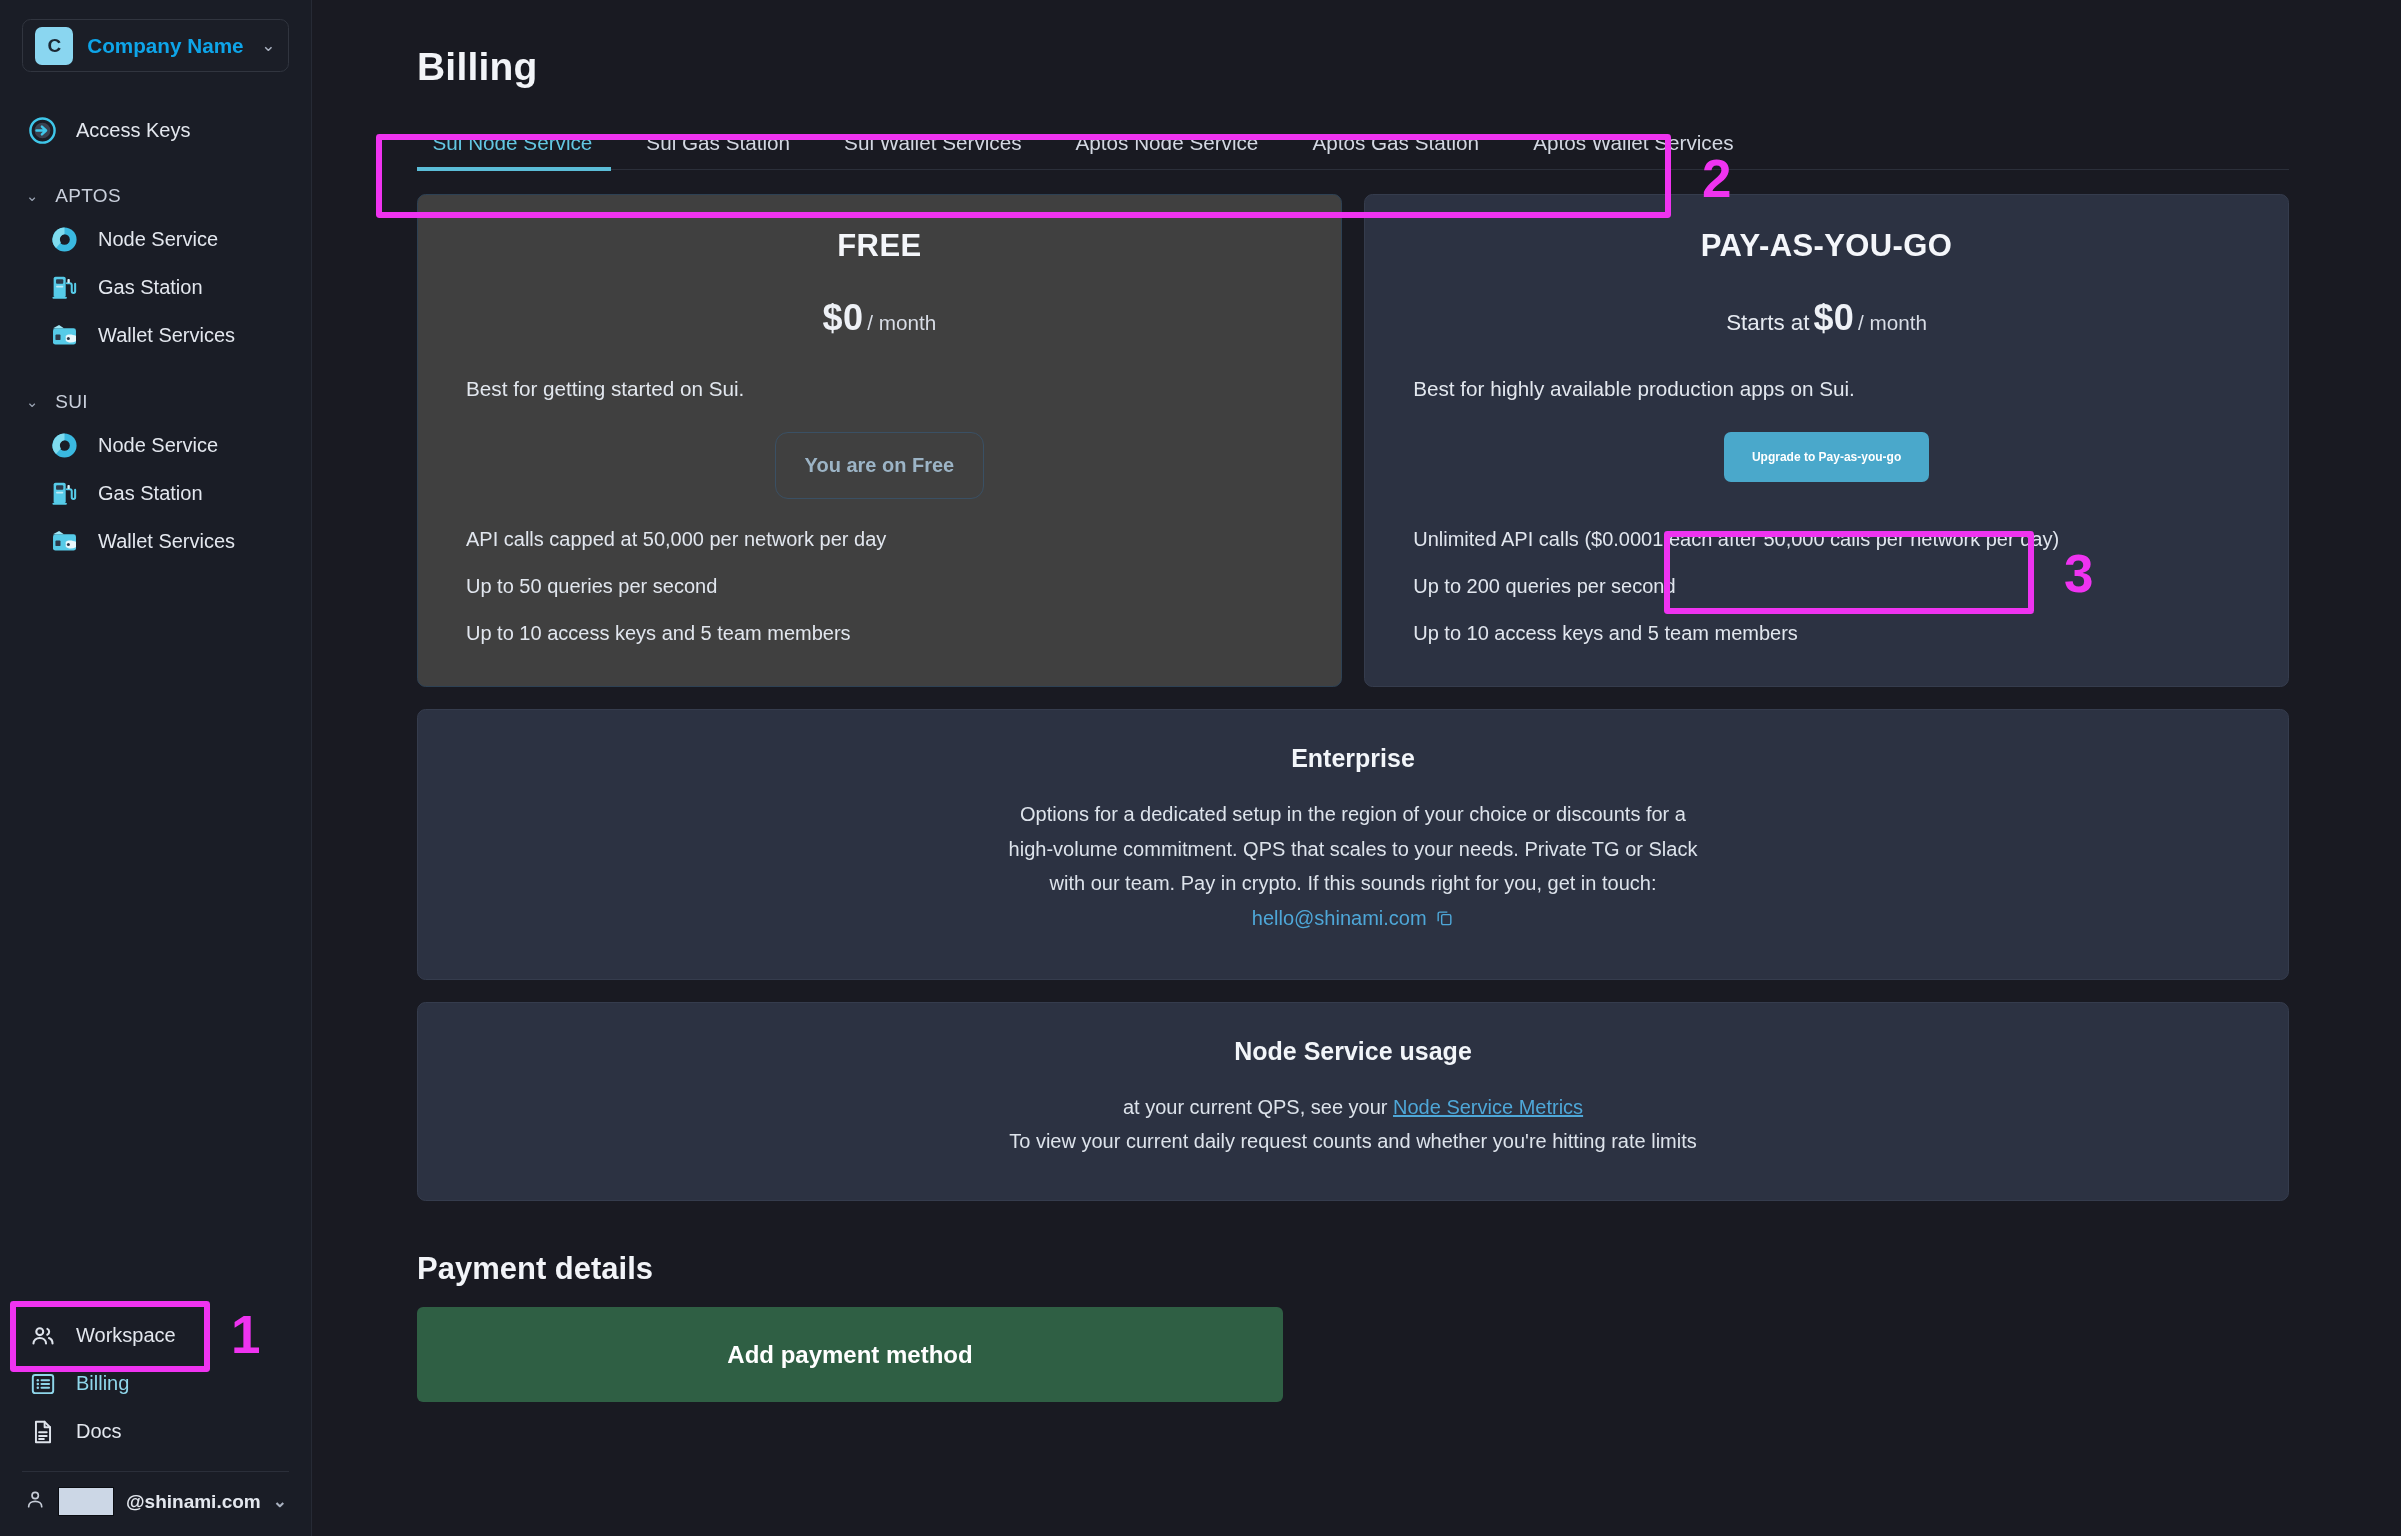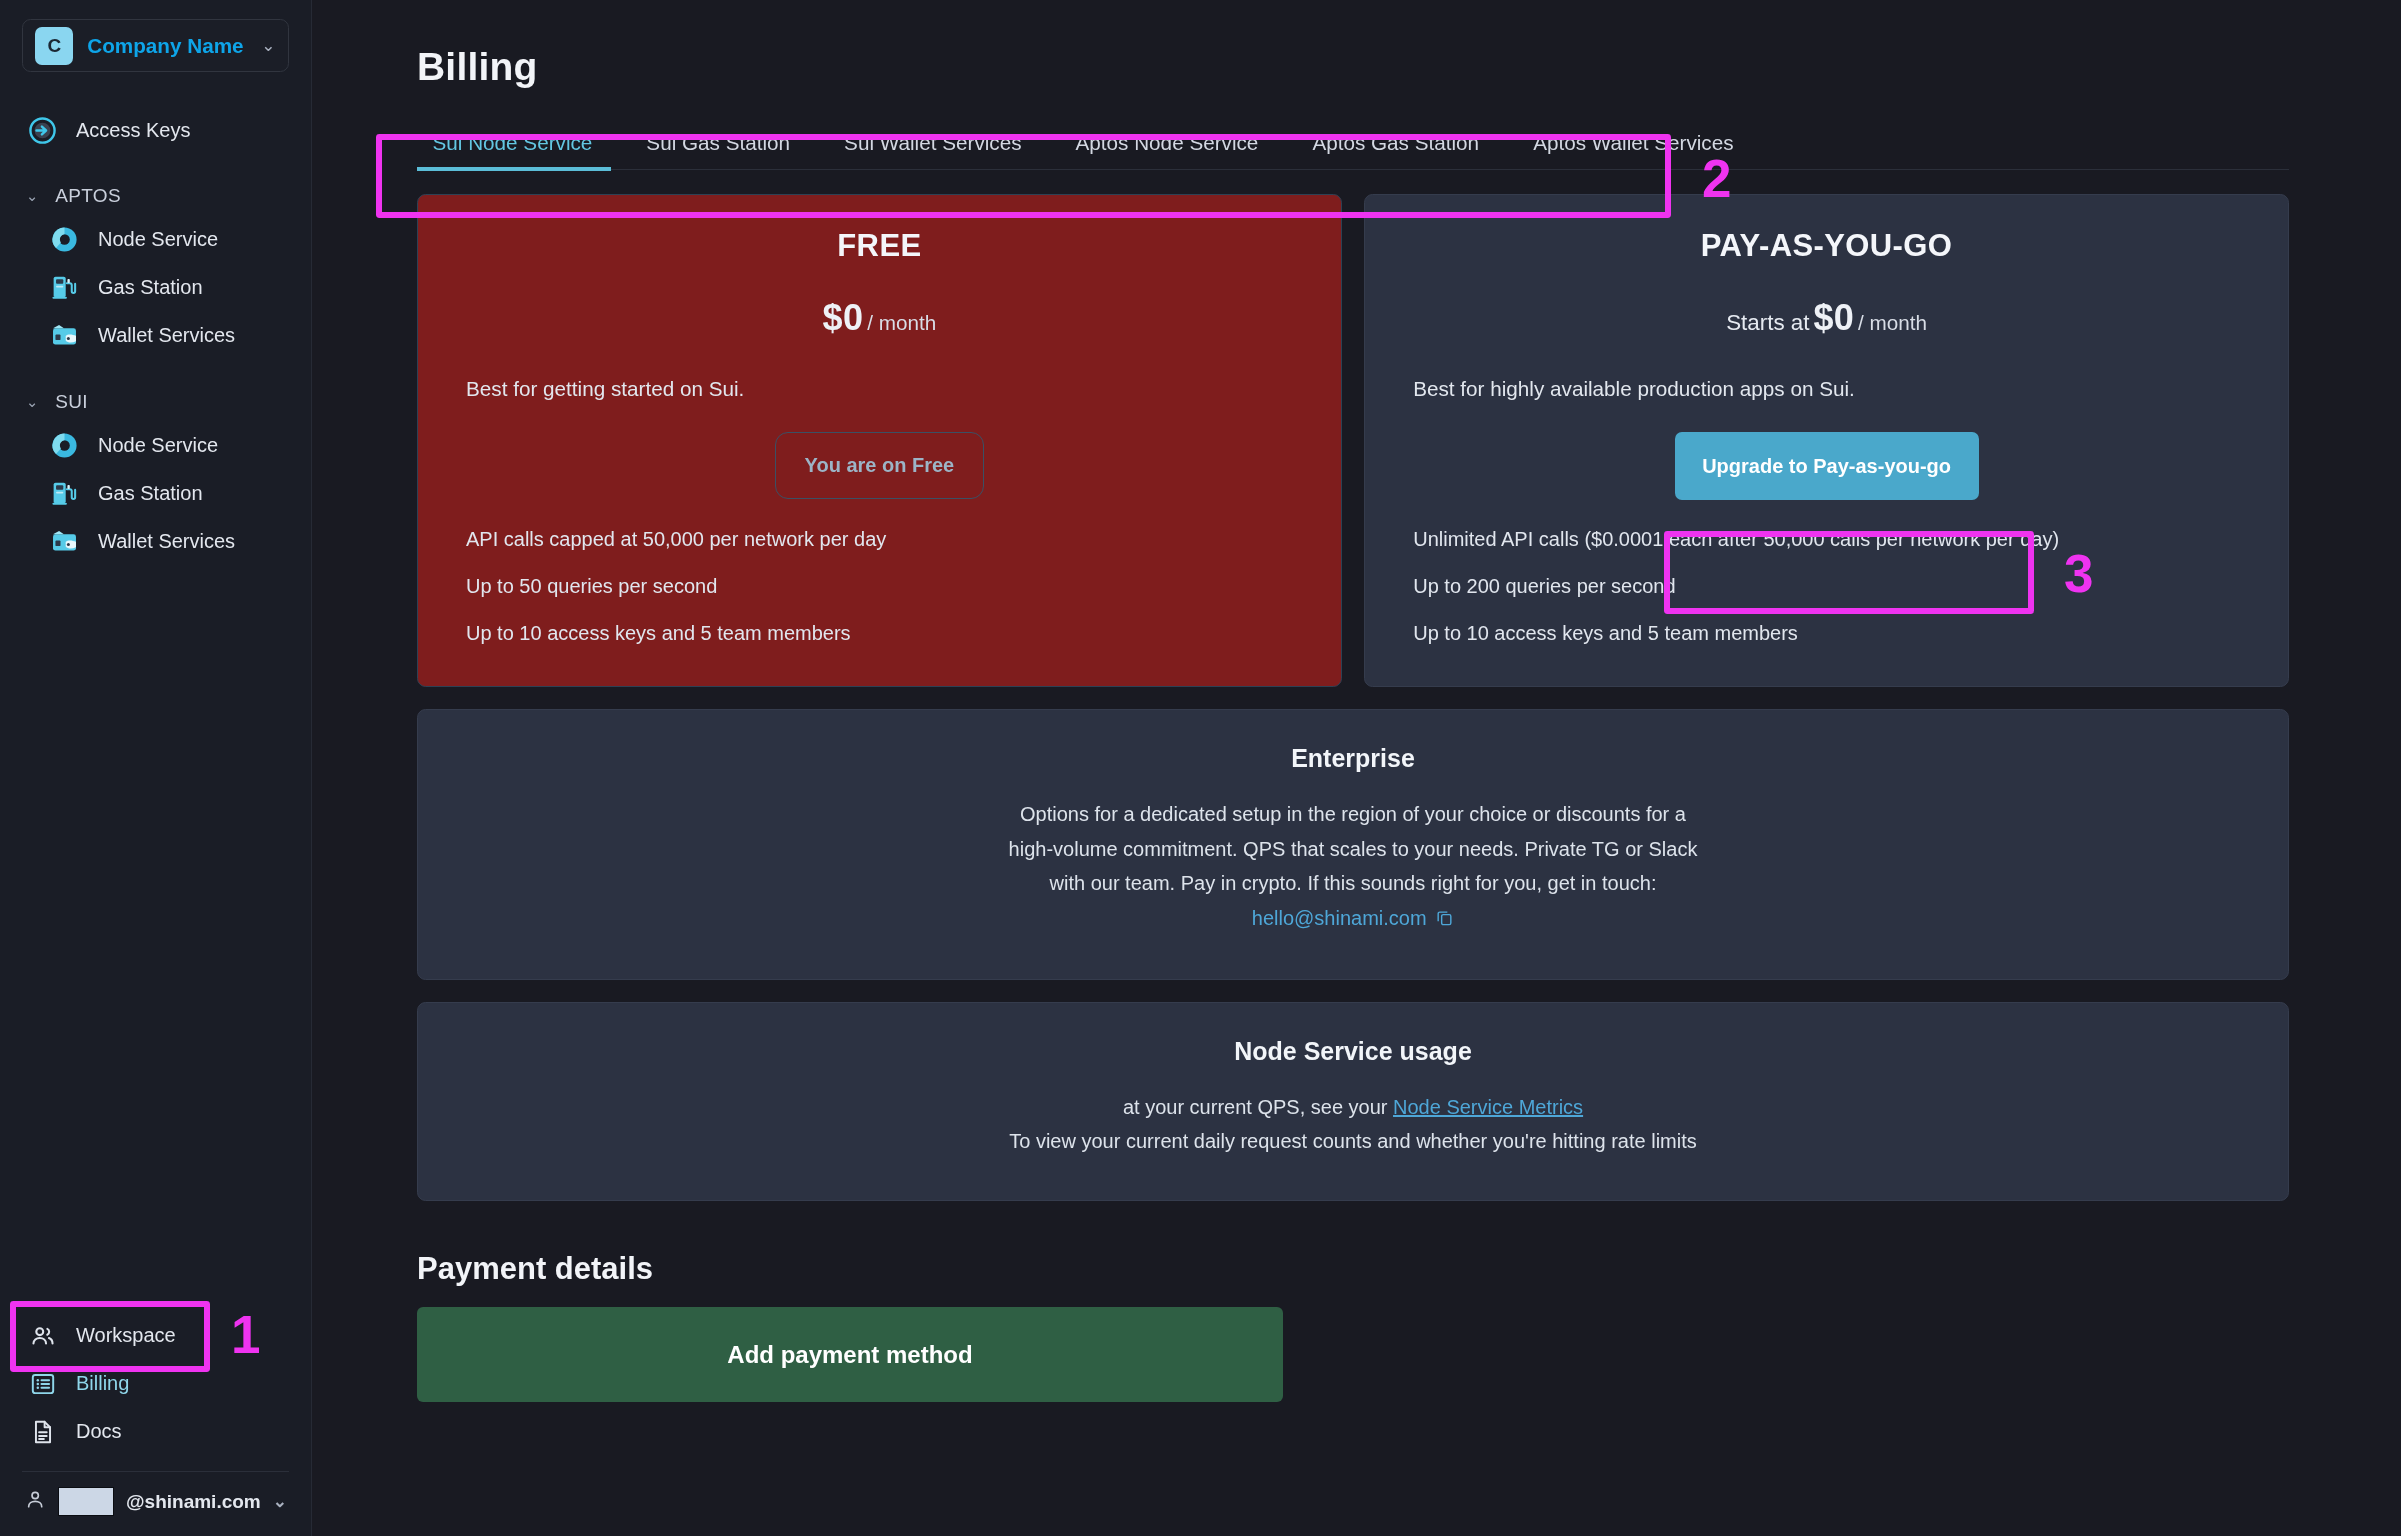--- a/index.html
+++ b/index.html
@@ -168,21 +168,21 @@
     margin-top: 24px;
     display: flex;
     gap: 22.4px;
   }
 
   .card {
     border-radius: 8.6px;
     padding: 33px 48px 41px 48px;
     flex: 1;
   }
-  .card-free { background: #7f1d1d; border: 0.9px solid #2d4154; }
+  .card-free { background: #404040; border: 0.9px solid #2d4154; }
   .card-payg { background: #2c3242; border: 0.9px solid #353c4d; }
 
   .plan-name {
     text-align: center;
     font-size: 31px;
     font-weight: bold;
     color: #f4f6fa;
     letter-spacing: 0.4px;
   }
 
@@ -220,24 +220,24 @@
     height: 67px;
     display:flex; align-items:center; justify-content:center;
     background: transparent;
     cursor: default;
   }
   .btn-upgrade {
     background: #4aa8cb;
     color: #ffffff;
     border: none;
     border-radius: 6.9px;
-    font-size: 20px;
+    font-size: 12px;
     font-weight: bold;
     padding: 0 27.6px;
-    height: 68px;
+    height: 50px;
     display:flex; align-items:center; justify-content:center;
     cursor: pointer;
     font-family: "Liberation Sans", sans-serif;
   }
 
   .feature-list { margin-top: 43px; }
   .feature-item {
     font-size: 20px;
     color: #e1e6ee;
     margin-bottom: 24px;

